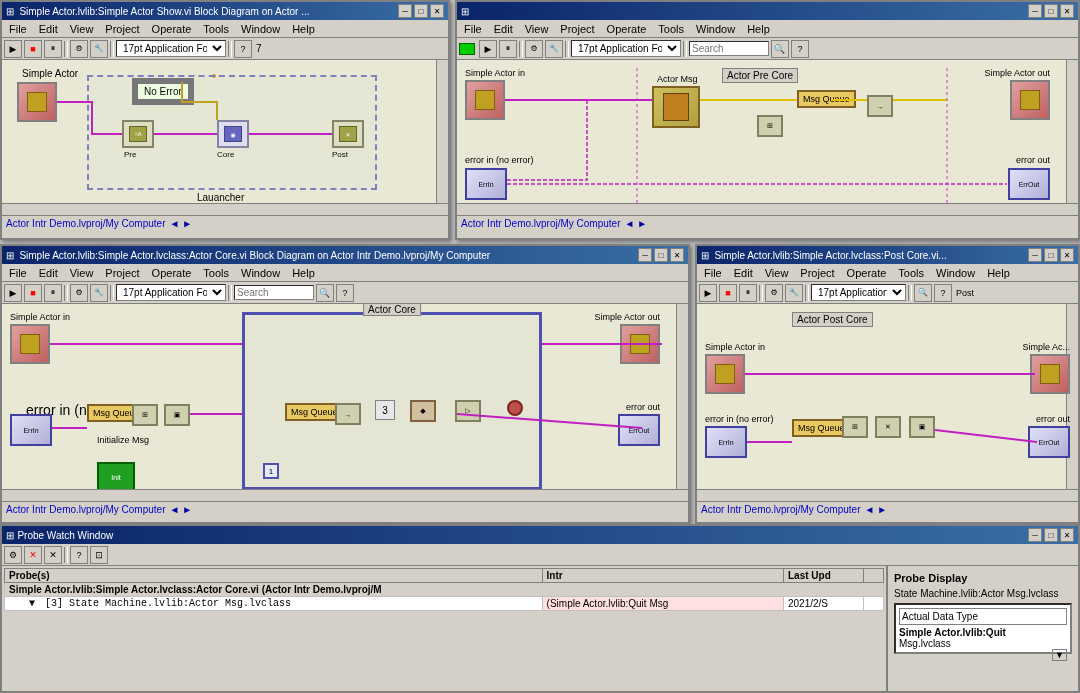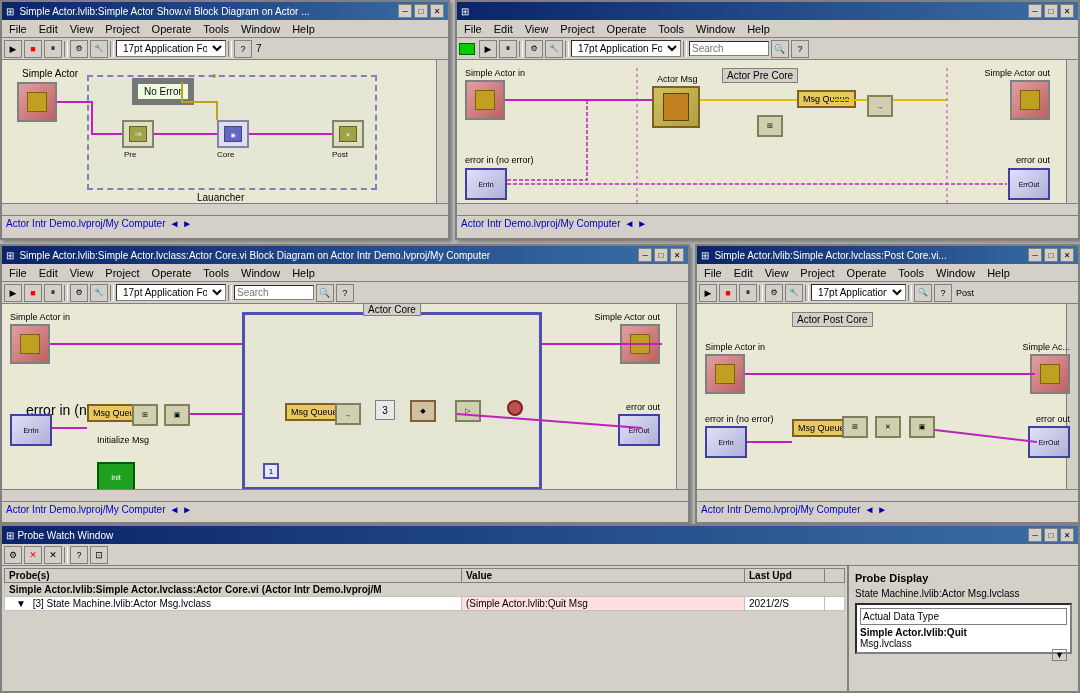--- a/index.html
+++ b/index.html
@@ -622,43 +622,43 @@
     <div class="toolbar-btn" style="font-size:9px;">⊡</div>
   </div>
 
   <div style="display:flex;height:calc(100% - 40px);position:relative;">
 
     <div style="flex:1;overflow:hidden;padding:2px;">
       <table class="probe-table">
         <thead>
           <tr>
             <th>Probe(s)</th>
-            <th>Value</th>
+            <th>Intr</th>
             <th style="width:80px;">Last Upd</th>
             <th style="width:20px;"></th>
           </tr>
         </thead>
         <tbody>
           <tr>
             <td class="probe-row-header" colspan="4">Simple Actor.lvlib:Simple Actor.lvclass:Actor Core.vi (Actor Intr Demo.lvproj/M</td>
           </tr>
           <tr>
-            <td style="padding-left:11px;">
+            <td style="padding-left:24px;font-family:Liberation Mono, monospace;">
               <span style="margin-right:4px;">▼</span>
               <span>[3] State Machine.lvlib:Actor Msg.lvclass</span>
             </td>
             <td style="background:#ffe0e0;">(Simple Actor.lvlib:Quit Msg</td>
             <td>2021/2/S</td>
             <td></td>
           </tr>
         </tbody>
       </table>
     </div>
 
-    <div style="width:231px;background:#d4d0c8;border-left:2px solid #808080;padding:6px;flex-shrink:0;">
+    <div style="width:192px;background:#d4d0c8;border-left:2px solid #808080;padding:6px;flex-shrink:0;">
       <div style="font-size:11px;font-weight:bold;margin-bottom:4px;">Probe Display</div>
       <div style="font-size:10px;margin-bottom:4px;">State Machine.lvlib:Actor Msg.lvclass</div>
       <div style="border:2px inset #808080;background:white;padding:3px;font-size:10px;">
         <div style="border:1px solid #808080;padding:2px;margin-bottom:2px;font-size:10px;">Actual Data Type</div>
         <div style="font-size:10px;font-weight:bold;">Simple Actor.lvlib:Quit</div>
         <div style="font-size:10px;">Msg.lvclass</div>
         <div style="float:right;cursor:pointer;font-size:9px;border:1px solid #808080;padding:0 2px;">▼</div>
       </div>
     </div>
   </div>

